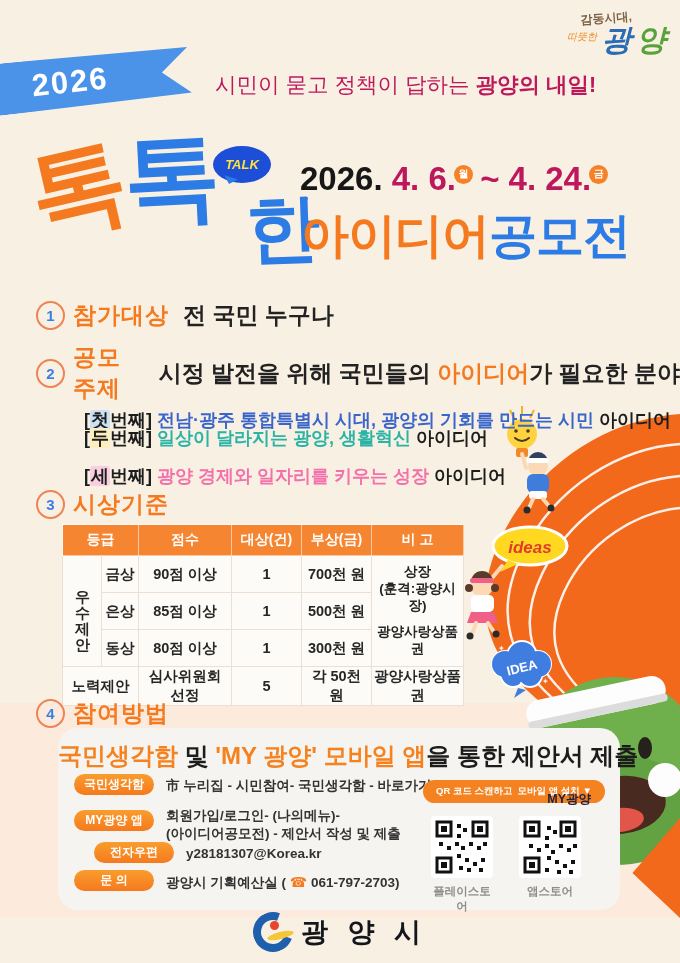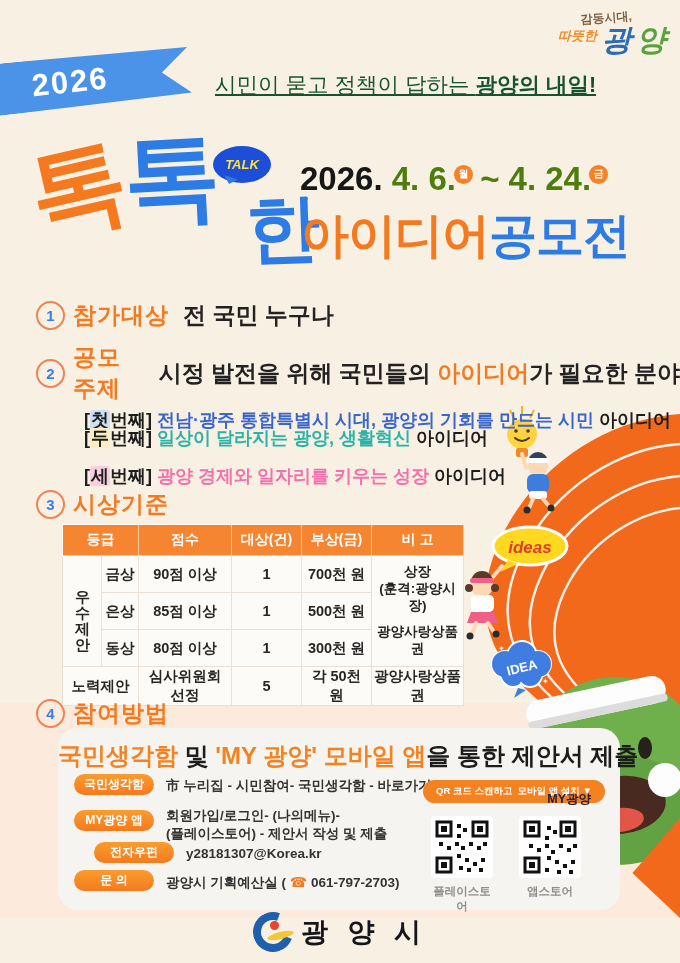--- a/index.html
+++ b/index.html
@@ -4,39 +4,39 @@
 <style>
   html,body{margin:0;padding:0;}
   body{width:680px;height:963px;font-family:"Liberation Sans","DejaVu Sans",sans-serif;}
   .poster{position:relative;width:680px;height:963px;background:#f8f1e3;overflow:hidden;}
 
   
   .ribbon{position:absolute;left:-8px;top:54px;width:198px;height:52px;background:#4b93e9;
     transform:rotate(-6deg);clip-path:polygon(0 0,100% 6%,86% 50%,100% 94%,0 100%);
     display:flex;align-items:center;justify-content:center;}
   .ribbon span{color:#fff;font-size:31px;font-weight:800;letter-spacing:2px;margin-right:42px;}
-  .slogan{position:absolute;left:215px;top:70px;font-size:21.5px;color:#14532d;font-weight:500;text-decoration:underline;}
+  .slogan{position:absolute;left:215px;top:70px;font-size:21.5px;color:#be185d;font-weight:500;}
   .slogan b{font-weight:900;}
   .brand{position:absolute;right:14px;top:13px;text-align:right;line-height:1;}
   .brand .b1{display:block;font-size:12px;font-weight:800;color:#7d5f43;transform:rotate(-4deg);margin-right:34px;}
-  .brand .b2{font-size:13px;font-weight:700;color:#ef8c2b;font-style:italic;vertical-align:10px;margin-left:12px;}
+  .brand .b2{font-size:10px;font-weight:400;color:#ef8c2b;font-style:italic;vertical-align:10px;margin-left:12px;}
   .brand .n1{font-size:30px;font-weight:900;color:#2c6cb4;font-style:italic;}
   .brand .n2{font-size:30px;font-weight:900;color:#57a23b;font-style:italic;}
 
   
   .tok{position:absolute;font-weight:900;line-height:1;}
   .tok1{left:30px;top:140px;font-size:96px;color:#f5791f;transform:rotate(-13deg);}
   .tok2{left:124px;top:130px;font-size:96px;color:#2d7ce5;transform:rotate(-3deg);}
   .han{left:246px;top:192px;font-size:74px;color:#2d7ce5;transform:rotate(-2deg);}
   .talk{position:absolute;left:213px;top:146px;width:58px;height:37px;background:#1d4ed8;border-radius:50%;
     display:flex;align-items:center;justify-content:center;}
   .talk:after{content:"";position:absolute;left:9px;bottom:-8px;border:7px solid transparent;border-top-color:#2d7ce5;transform:rotate(18deg);}
   .talk span{color:#ffe13a;font-size:13px;font-weight:900;font-style:italic;}
   .dateline{position:absolute;left:300px;top:160px;font-size:33px;font-weight:900;color:#171717;white-space:nowrap;}
-  .dateline .or{color:#4d7c0f;margin-top:36px;}
+  .dateline .or{color:#be185d;margin-top:36px;}
   .daybadge{display:inline-flex;width:19px;height:19px;border-radius:50%;background:#f58227;color:#fff;
     font-size:10px;font-weight:700;align-items:center;justify-content:center;transform:translateY(-13px);margin:0 -2px;}
   .titleline2{position:absolute;left:301px;top:204px;font-size:48px;font-weight:900;letter-spacing:-1px;white-space:nowrap;}
   .titleline2 .or{color:#f5791f;}
   .titleline2 .bl{color:#2d7ce5;}
 
   
   .secrow{position:absolute;left:36px;display:flex;align-items:center;z-index:2;}
   .num{width:25px;height:25px;border:2px solid #ef8354;border-radius:50%;color:#3a7fe8;font-size:15px;font-weight:800;
     display:flex;align-items:center;justify-content:center;flex:0 0 auto;background:transparent;}
@@ -290,21 +290,21 @@
 
   <div class="applybox">
     <div class="headline"><span class="or">국민생각함</span><span> 및 </span><span class="or">'MY 광양' 모바일 앱</span><span>을 통한 제안서 제출</span></div>
 
     <div class="arow" style="top:46px;">
       <span class="abadge">국민생각함</span>
       <span class="atext">市 누리집 - 시민참여- 국민생각함 - 바로가기</span>
     </div>
     <div class="arow" style="top:76px;">
       <span class="abadge" style="margin-top:6px;">MY광양 앱</span>
-      <span class="atext"><span>회원가입/로그인- (나의메뉴)-</span><br><span>(플레이스토어) - 제안서 작성 및 제출</span></span>
+      <span class="atext"><span>회원가입/로그인- (나의메뉴)-</span><br><span>(아이디어공모전) - 제안서 작성 및 제출</span></span>
     </div>
     <div class="arow" style="top:114px;padding-left:20px;">
       <span class="abadge">전자우편</span>
       <span class="atext">y28181307@Korea.kr</span>
     </div>
     <div class="arow" style="top:142px;">
       <span class="abadge">문 의</span>
       <span class="atext"><span>광양시 기획예산실 (</span> <span class="phoneic">☎</span> <span>061-797-2703</span><span>)</span></span>
     </div>
 

